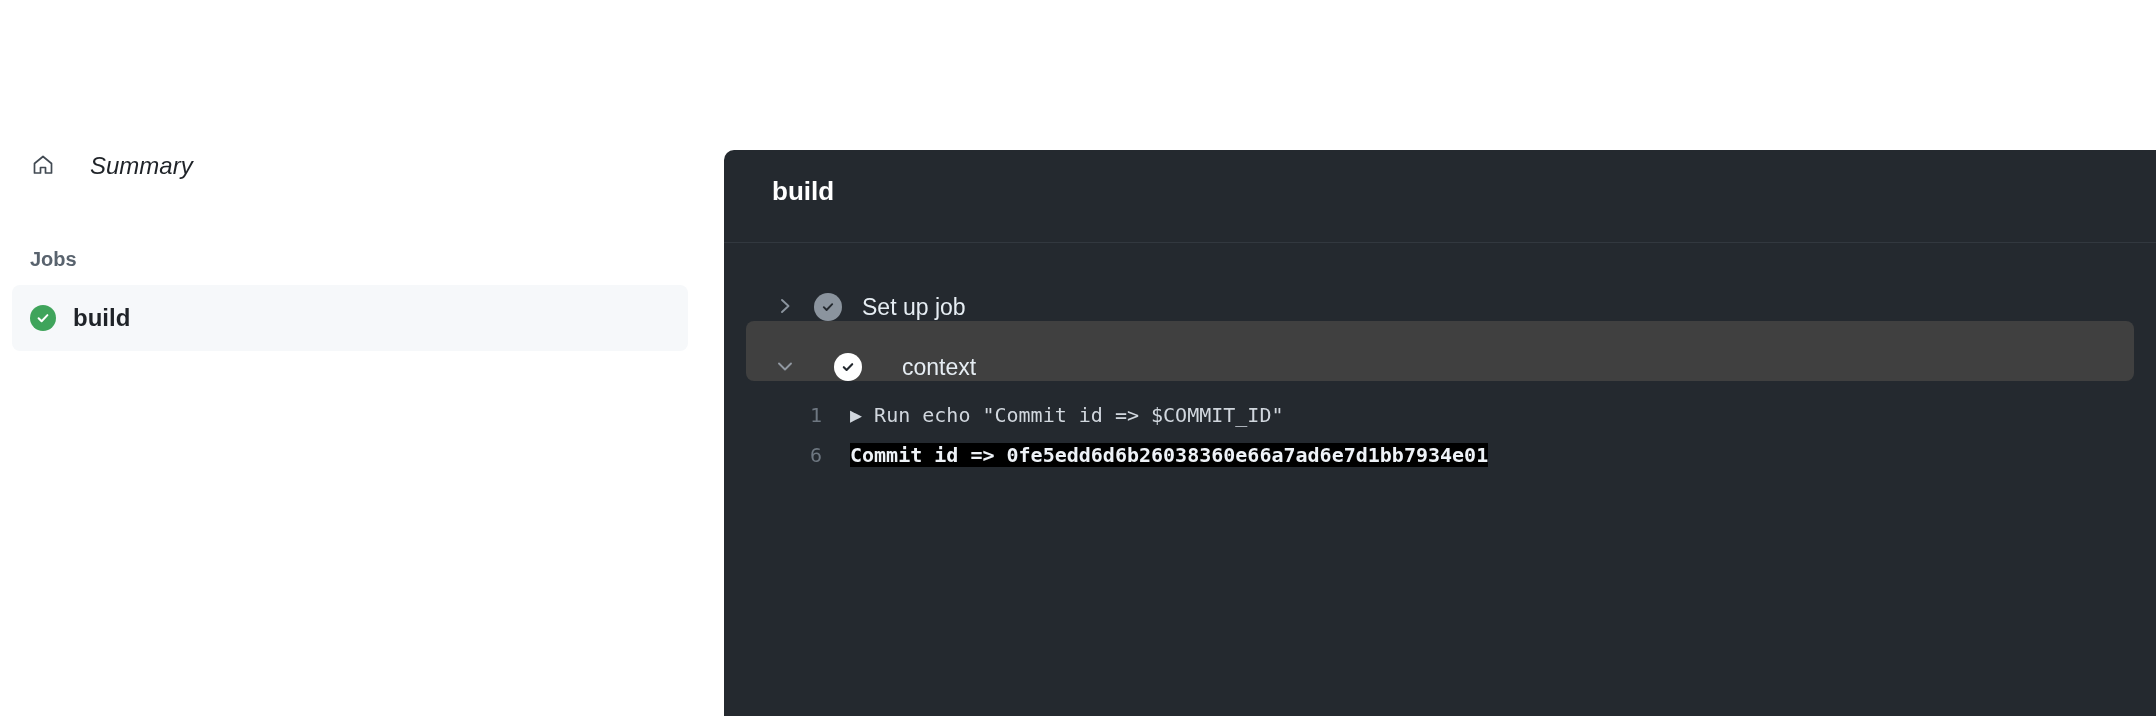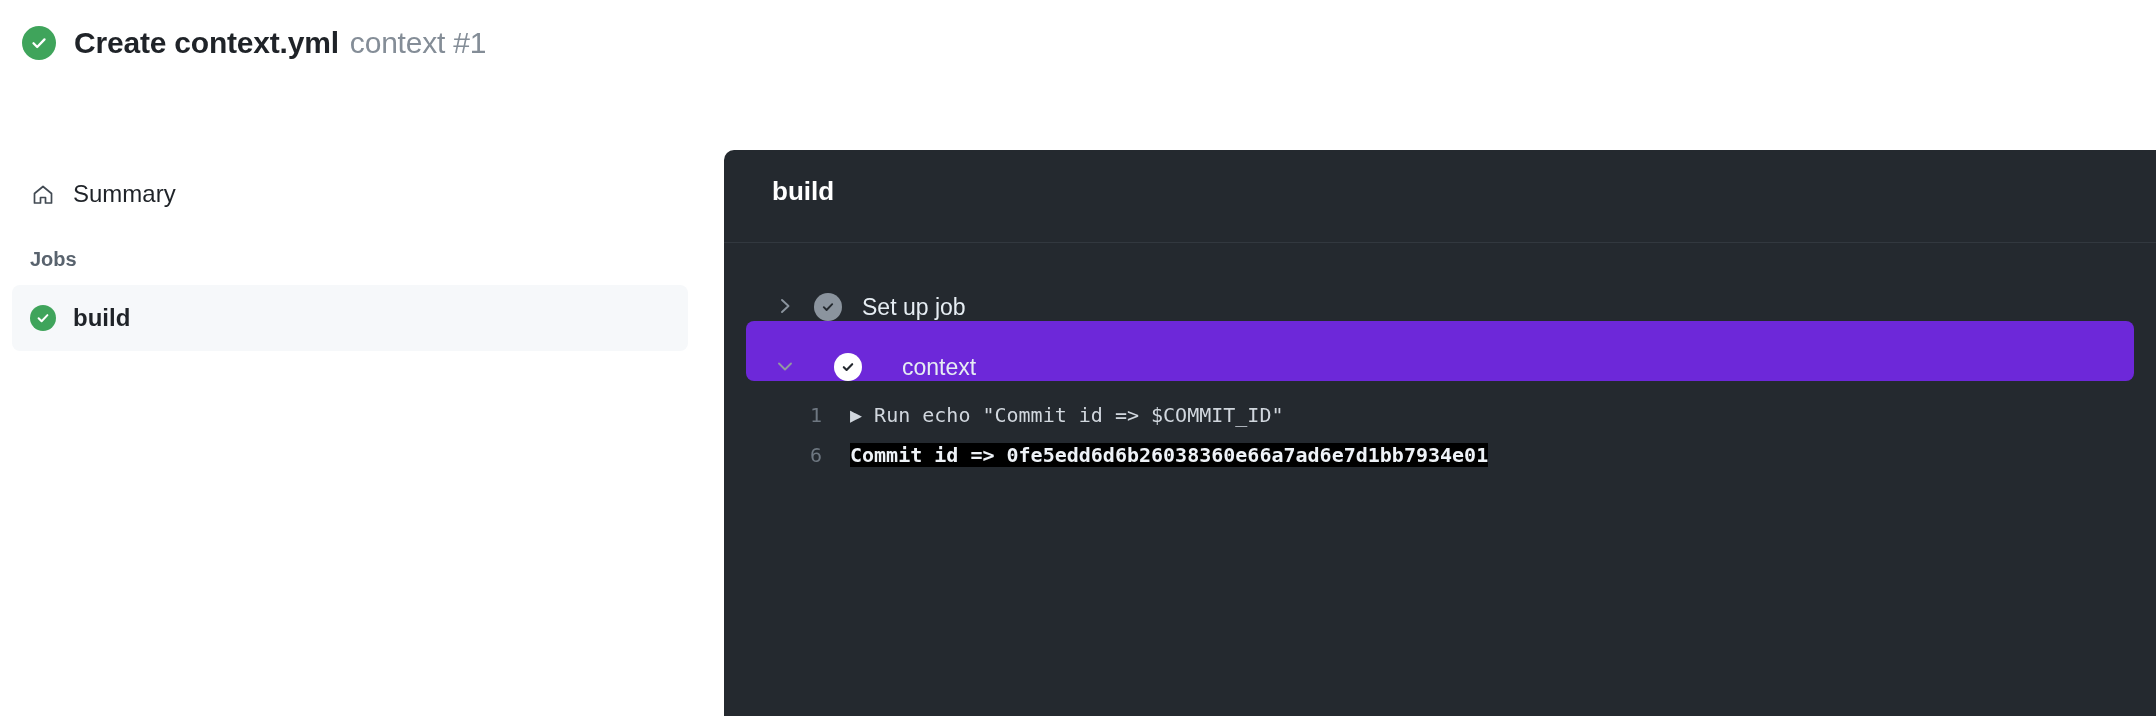--- a/index.html
+++ b/index.html
@@ -52,27 +52,28 @@
 
   
   .sidebar {
     position: absolute;
     left: 0;
     top: 140px;
     width: 700px;
   }
   .side-row {
     display: flex;
-    align-items: flex-end;
-    gap: 17px;
+    align-items: flex-start;
+    gap: 34px;
     height: 56px;
     padding: 0 18px;
     margin: 0 12px;
     border-radius: 8px;
     box-sizing: border-box;
+    font-style: italic;
   }
   .side-row .label {
     font-size: 24px;
     color: #1f2328;
   }
   .side-row.summary { margin-top: 12px; }
   .side-icon { width: 26px; height: 26px; display:flex; align-items:center; justify-content:center; flex:0 0 auto;}
 
   .jobs-heading {
     font-size: 20px;
@@ -136,21 +137,21 @@
   .step-row {
     display: flex;
     align-items: flex-end;
     height: 60px;
     padding-left: 24px;
     margin: 0 22px;
     border-radius: 8px;
     box-sizing: border-box;
   }
   .step-row.first { margin-top: 18px; }
-  .step-row.expanded { background: #6d28d9; gap: 20px; }
+  .step-row.expanded { background: #404040; gap: 20px; }
   .chev {
     width: 30px; height: 30px;
     display: flex; align-items: center; justify-content: center;
     flex: 0 0 auto;
     margin-right: 14px;
   }
   .step-check {
     width: 28px; height: 28px;
     border-radius: 50%;
     background: #8b949e;
@@ -189,30 +190,20 @@
     color: #eef2f7;
     font-weight: bold;
   }
   .log-arrow { color: #d1d7de; }
 </style>
 </head>
 <body>
 
 <div class="page">
 
-  <div class="run-header">
-    <span class="status-dot">
-      <svg width="20" height="20" viewBox="0 0 20 20">
-        <path d="M4.5 10.2 L8.2 14 L15.5 6.4" fill="none" stroke="#ffffff" stroke-width="2.3" stroke-linecap="round" stroke-linejoin="round"></path>
-      </svg>
-    </span>
-    <div>
-      <span class="run-title">Create context.yml</span><span class="run-subtitle">context #1</span>
-    </div>
-  </div>
 
   <div class="sidebar">
 
     <div class="side-row summary">
       <span class="side-icon">
         <svg width="24" height="24" viewBox="0 0 24 24">
           <path d="M3.5 10.5 L12 3.5 L20.5 10.5 L20.5 20 L14.5 20 L14.5 14.5 L9.5 14.5 L9.5 20 L3.5 20 Z" fill="none" stroke="#424a53" stroke-width="1.7" stroke-linejoin="round"></path>
         </svg>
       </span>
       <span class="label">Summary</span>

